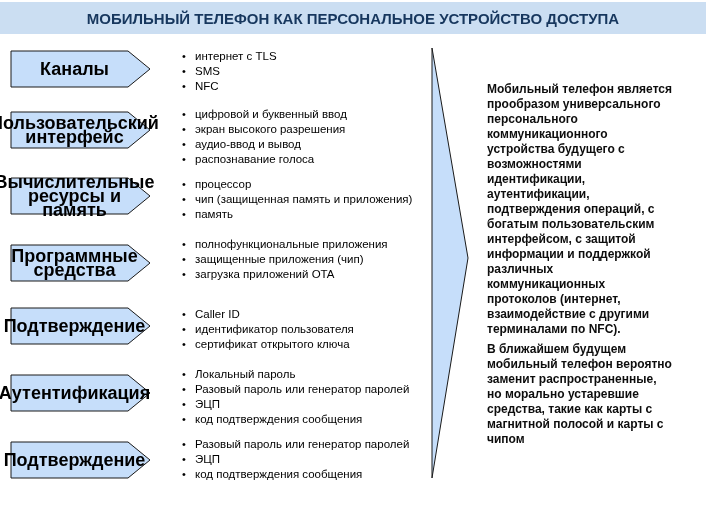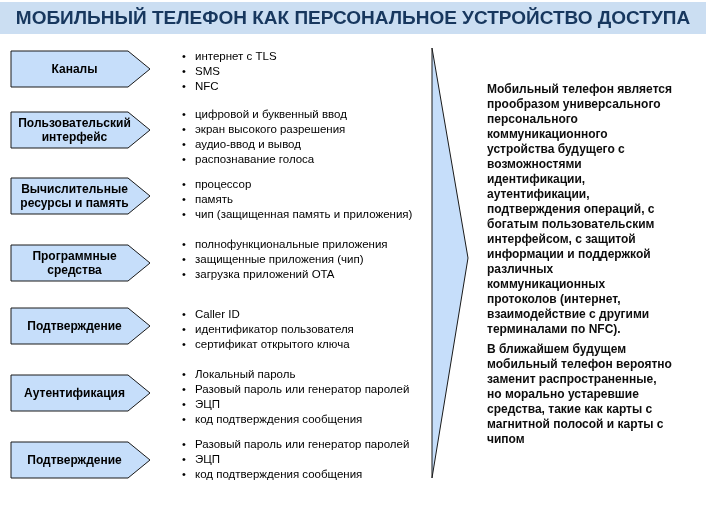--- a/index.html
+++ b/index.html
@@ -17,28 +17,28 @@
     background:#ffffff;
     color:var(--body-text);
     overflow:hidden;
   }
   .title-band{
     position:absolute;left:0;top:2px;width:706px;height:32px;
     background:var(--title-band-bg);
     display:flex;align-items:center;justify-content:center;
   }
   .title-band h1{
-    font-size:19px;font-weight:bold;color:var(--title-text);
+    font-size:15px;font-weight:bold;color:var(--title-text);
     letter-spacing:0px;white-space:nowrap;
   }
   .shape-layer{position:absolute;left:0;top:0;width:706px;height:529px;}
   .arrow-label{
     position:absolute;left:11px;width:127px;height:36px;
     display:flex;align-items:center;justify-content:center;
-    text-align:center;font-size:12px;font-weight:bold;line-height:14px;
+    text-align:center;font-size:18px;font-weight:bold;line-height:14px;
     color:#000;white-space:pre-line;
   }
   .bullets{
     position:absolute;left:181px;width:250px;list-style:none;
   }
   .bullets li{
     position:relative;padding-left:14px;
     font-size:11.5px;line-height:15px;white-space:nowrap;color:#000;
   }
   .bullets li::before{
@@ -92,22 +92,22 @@
     <li>NFC</li>
   </ul>
 <ul class="bullets" style="top:107px">
     <li>цифровой и буквенный ввод</li>
     <li>экран высокого разрешения</li>
     <li>аудио-ввод и вывод</li>
     <li>распознавание голоса</li>
   </ul>
 <ul class="bullets" style="top:177px">
     <li>процессор</li>
+    <li>чип (защищенная память и приложения)</li>
     <li>память</li>
-    <li>чип (защищенная память и приложения)</li>
   </ul>
 <ul class="bullets" style="top:237px">
     <li>полнофункциональные приложения</li>
     <li>защищенные приложения (чип)</li>
     <li>загрузка приложений OTA</li>
   </ul>
 <ul class="bullets" style="top:307px">
     <li>Caller ID</li>
     <li>идентификатор пользователя</li>
     <li>сертификат открытого ключа</li>

